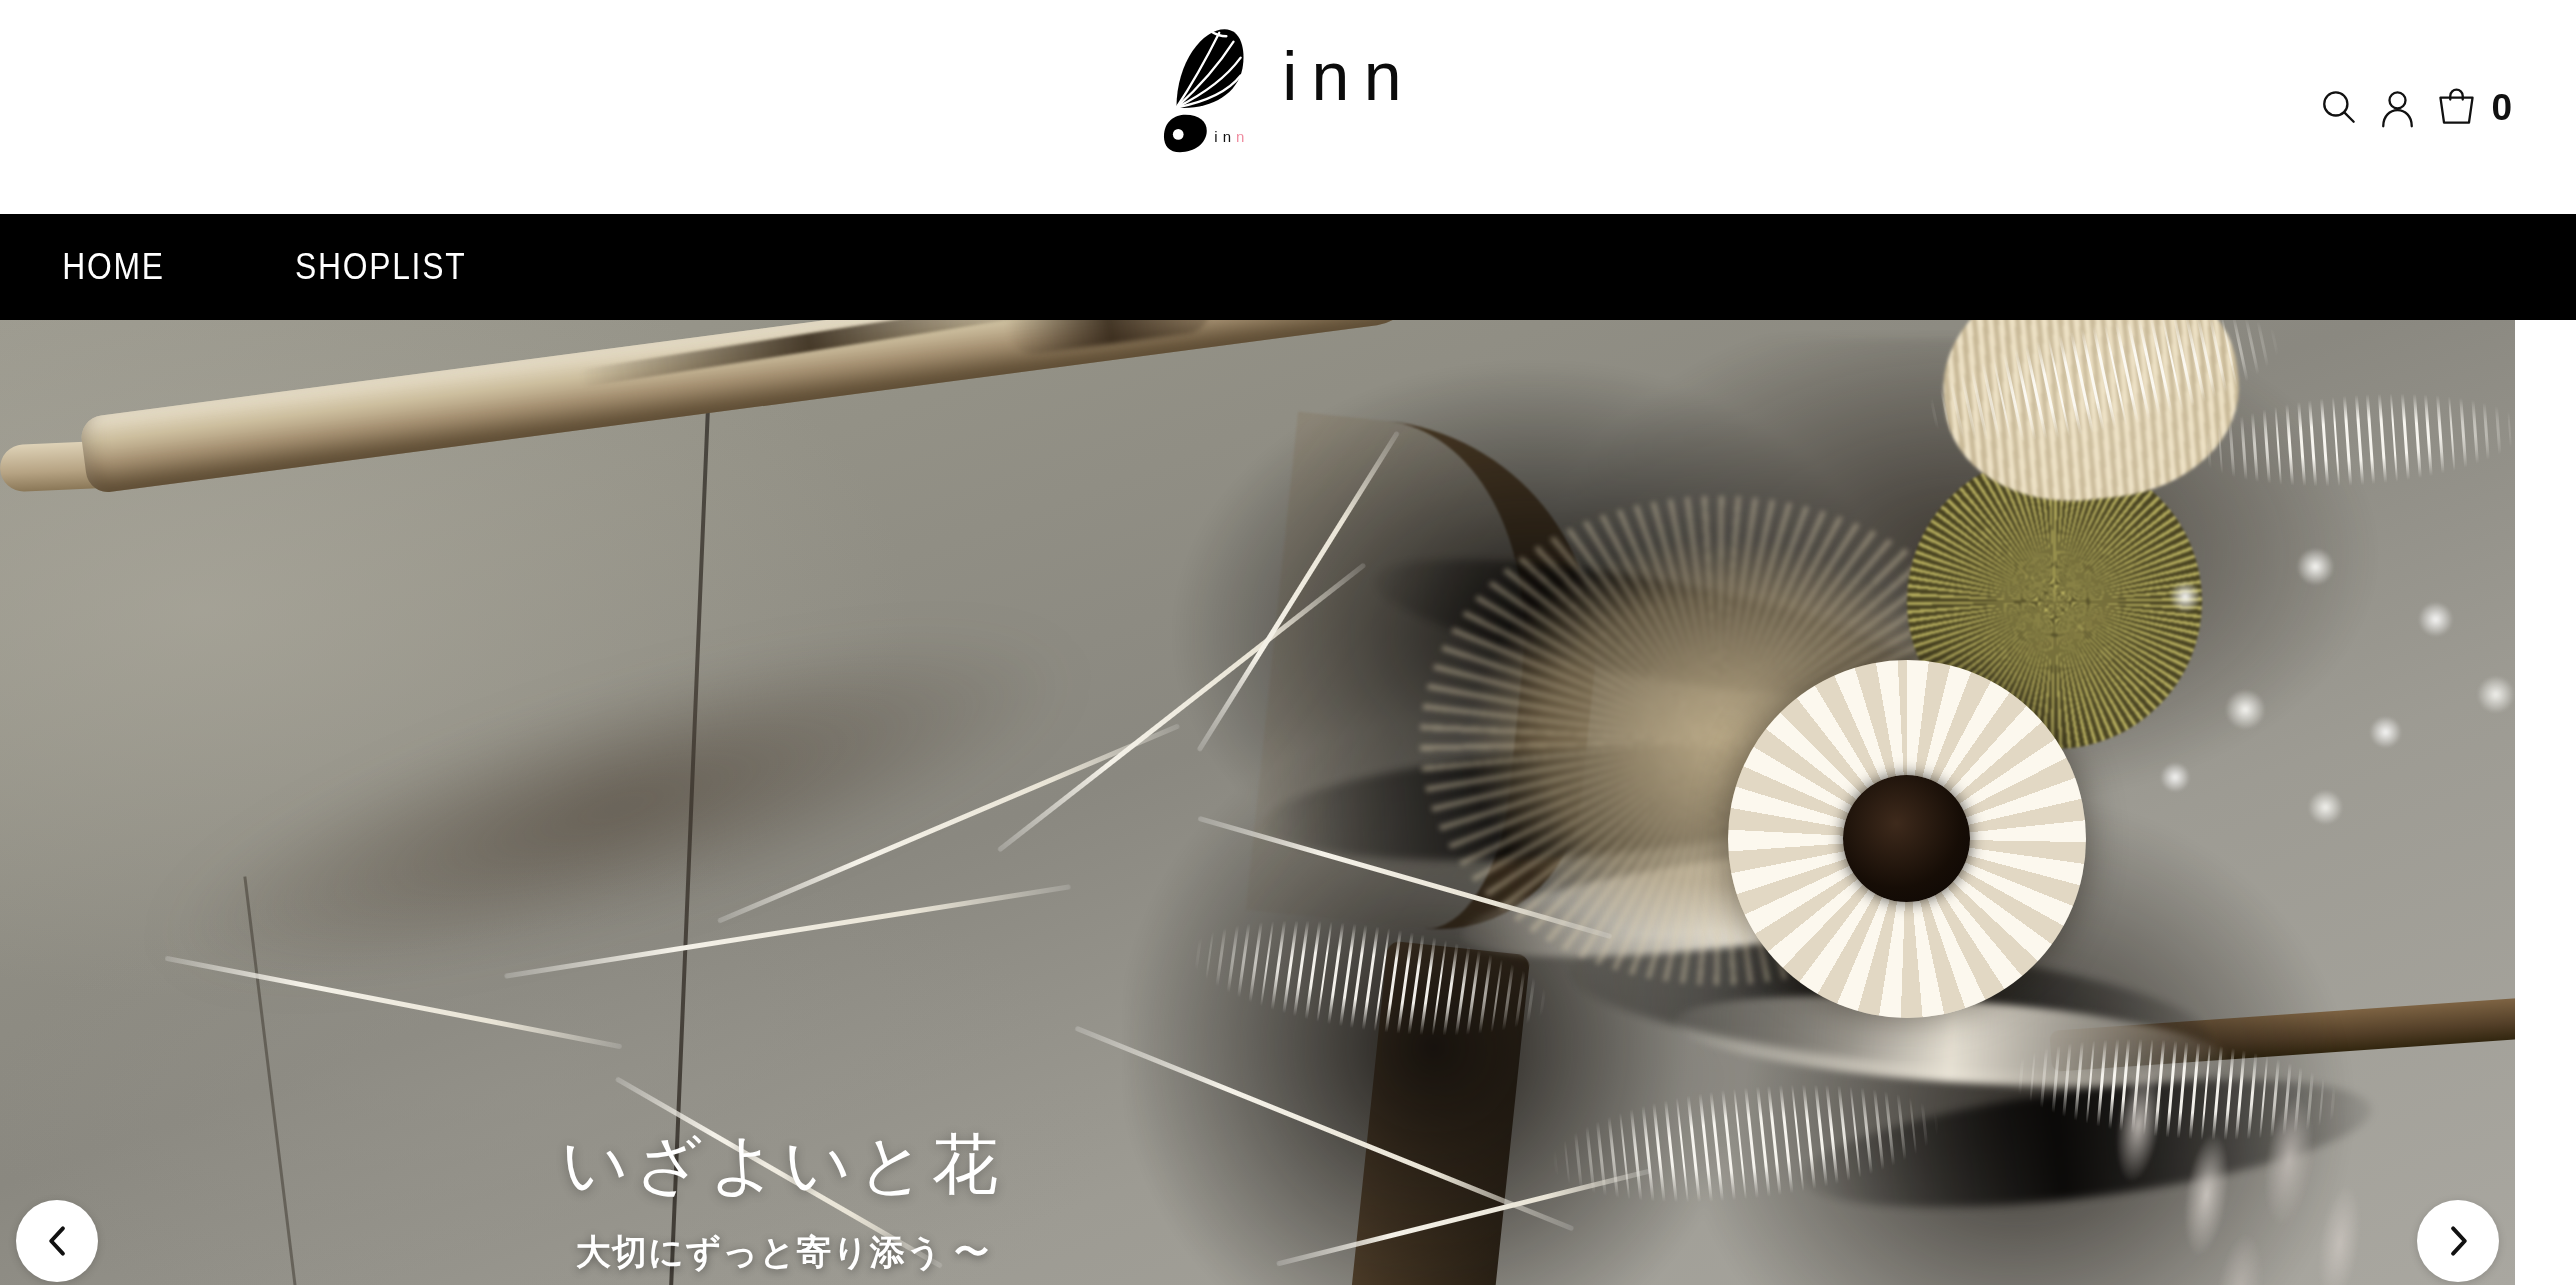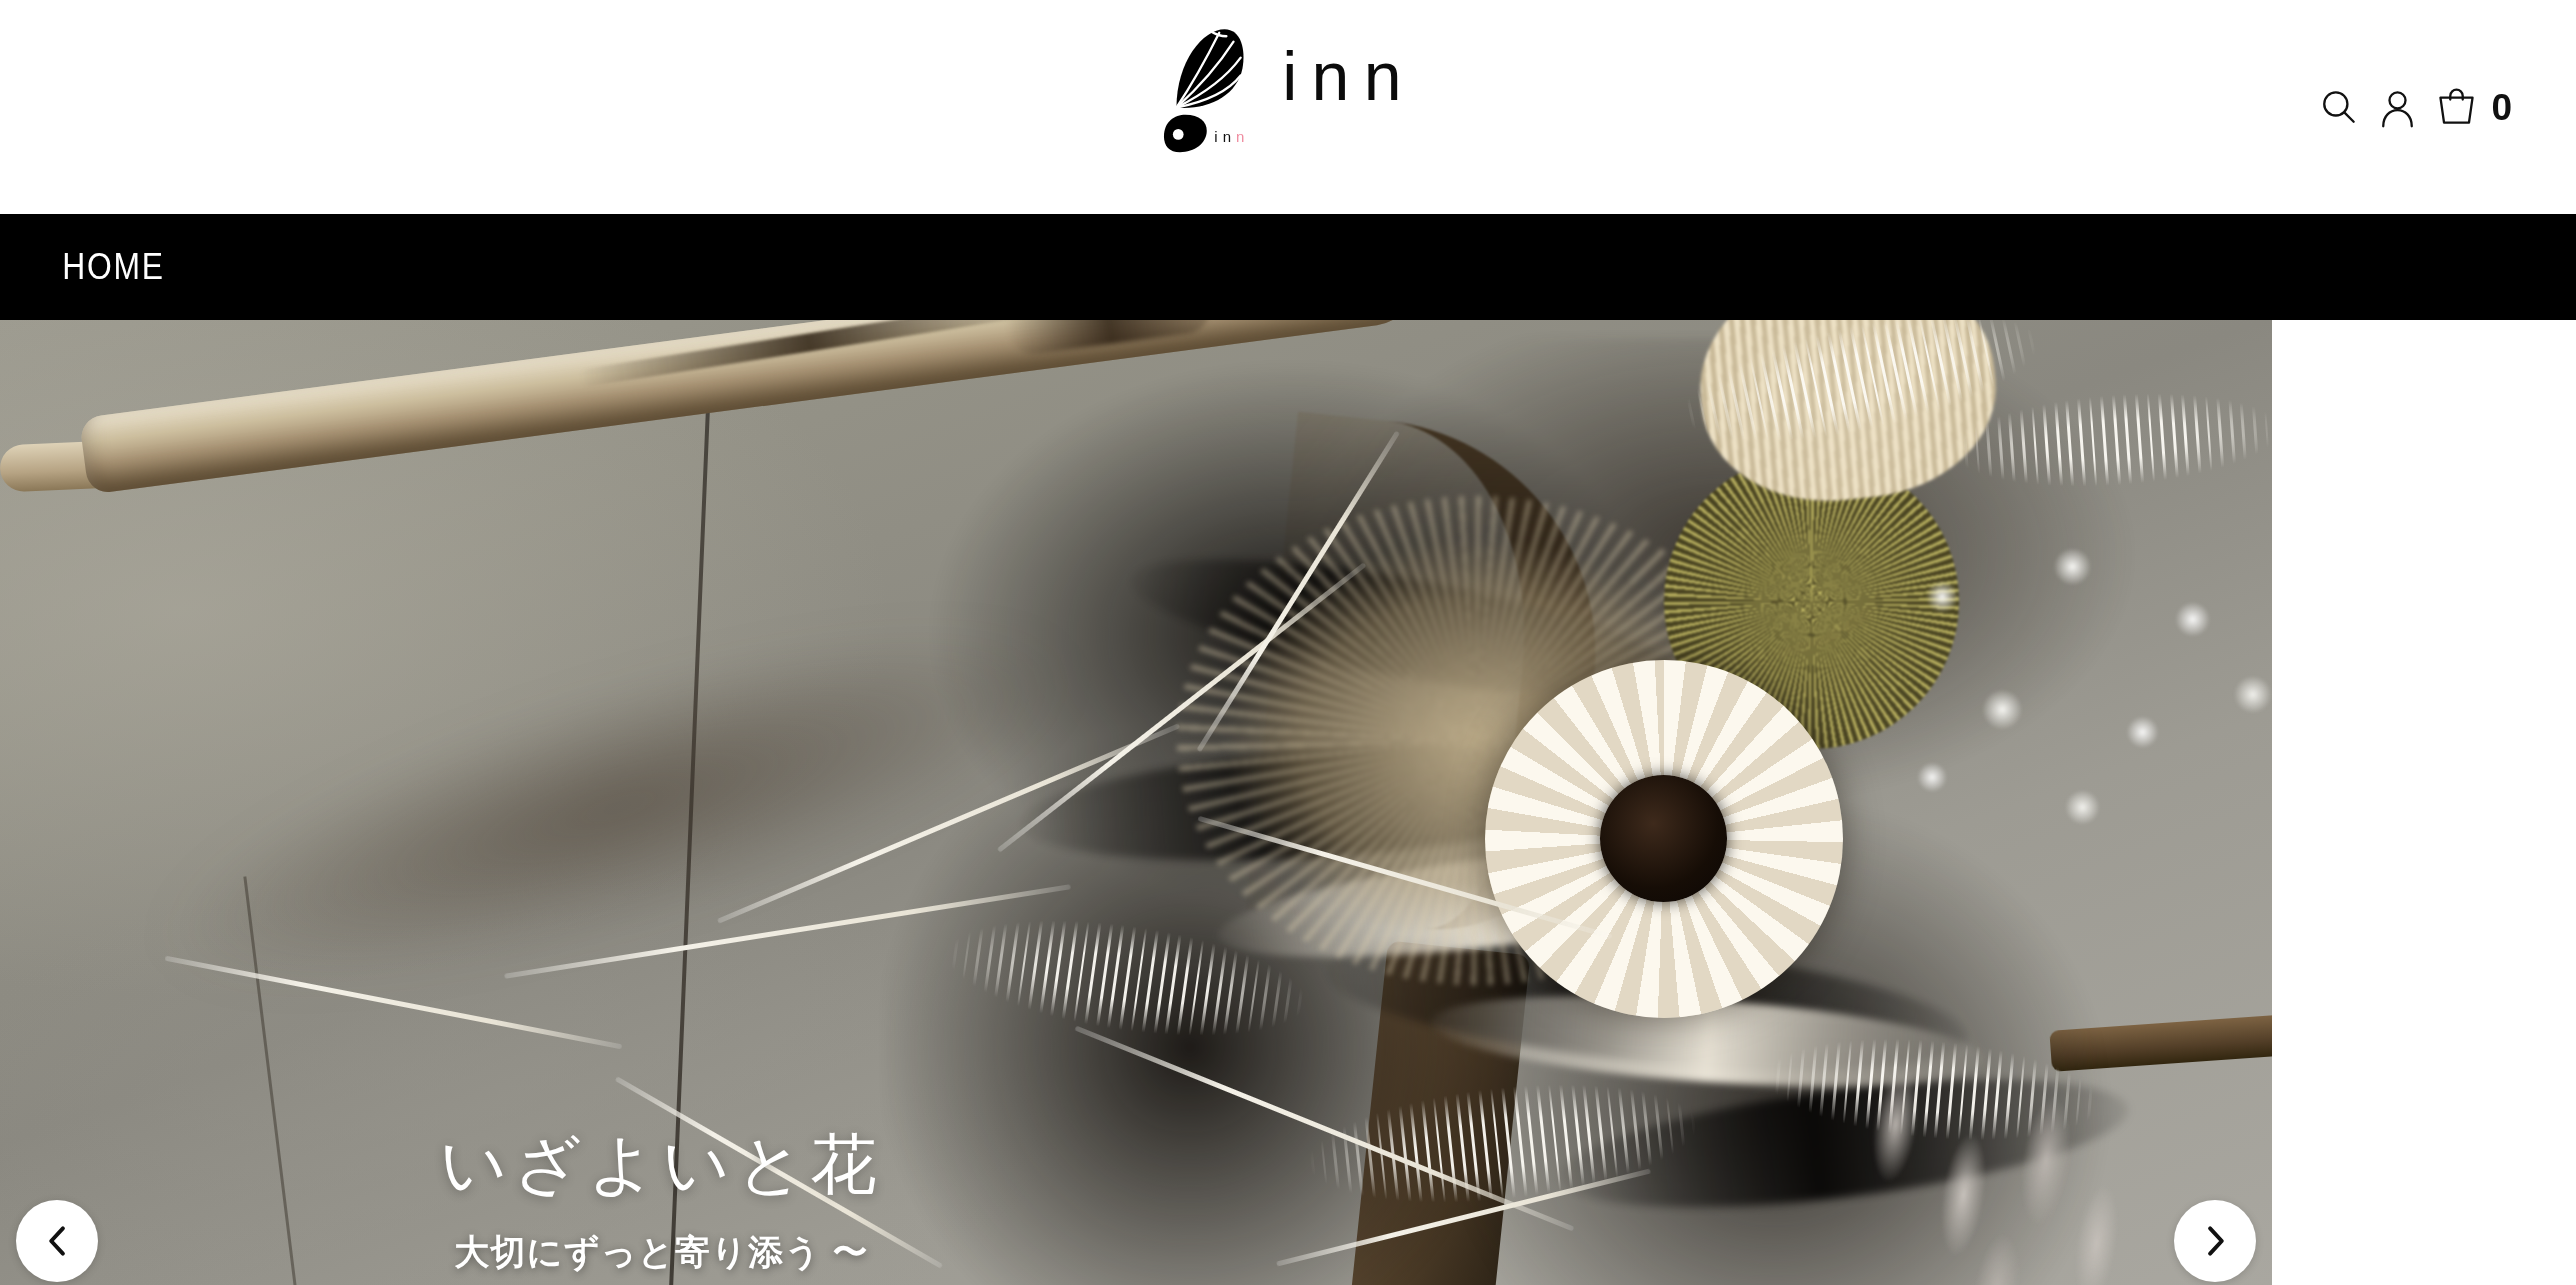--- a/index.html
+++ b/index.html
@@ -84,21 +84,21 @@
     padding:0 54px;
     line-height:106px;
     white-space:nowrap;
     transform:scaleX(0.86);
     transform-origin:center;
   }
 
   
   .hero{
     position:relative;
-    width:2272px; height:966px;
+    width:2515px; height:966px;
     overflow:hidden;
     background:#0f172a;
   }
   .hero-photo{
     position:absolute; inset:0;
     overflow:hidden;
   }
   
   .wall{
     position:absolute; inset:0;
@@ -441,20 +441,23 @@
       <span class="cart-count">0</span>
     </div>
 
   </div>
 </header>
 
 <nav class="nav">
   <ul class="nav-list">
     <li>
       <a class="nav-link" href="#">HOME</a>
+    </li>
+    <li>
+      <a class="nav-link" href="#">SHOPLIST</a>
     </li>
   </ul>
 </nav>
 
 <section class="hero">
 
   <div class="hero-photo">
     <div class="wall"></div>
     <div class="wall-shadow"></div>
     <div class="wall-crack"></div>

